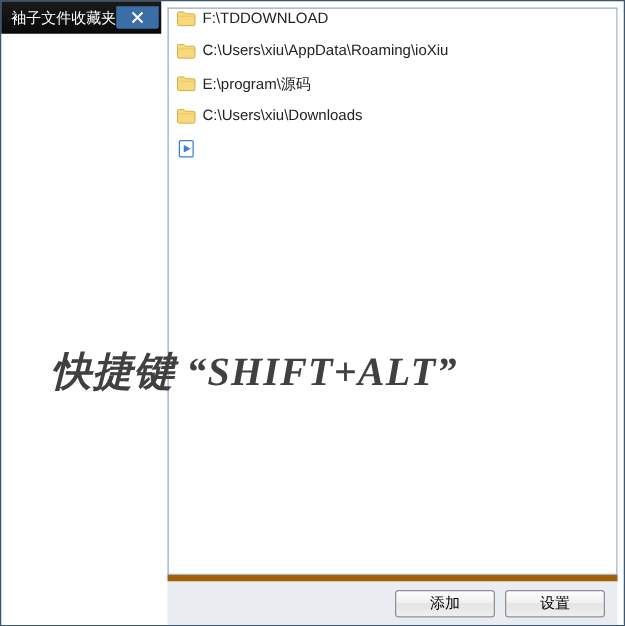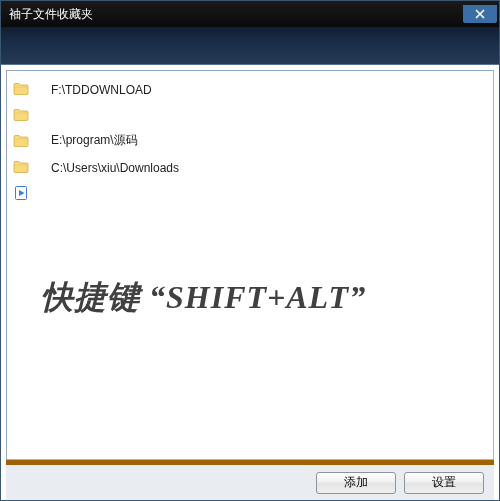--- a/index.html
+++ b/index.html
@@ -10,21 +10,20 @@
   width: 500px;
   height: 501px;
   overflow: hidden;
   position: relative;
 }
 .window {
   width: 500px;
   height: 501px;
   border: 1px solid #3b5670;
   display: flex;
-  flex-direction: column;
   background: #fff;
   position: relative;
 }
 .titlebar {
   height: 26px;
   background: linear-gradient(to bottom, #1a1a1a 0%, #0a0a0a 100%);
   color: #fff;
   display: flex;
   align-items: center;
   padding: 0 2px 0 8px;
@@ -59,24 +58,24 @@
   flex: 1;
   border: 1px solid #a7b8c9;
   border-left: 1px solid #96abc0;
   border-top: 1px solid #96abc0;
   background: #fff;
   overflow: auto;
   position: relative;
 }
 .item {
   display: flex;
-  align-items: flex-end;
+  align-items: flex-start;
   height: 26px;
   padding: 0 6px;
-  gap: 22px;
+  gap: 5px;
   cursor: pointer;
 }
 .item .path { color: #222; white-space: nowrap; overflow: hidden; text-overflow: ellipsis; }
 .folder-icon, .file-icon { width: 16px; height: 16px; flex: 0 0 auto; }
 .overlay {
   position: absolute;
   left: 40px;
   top: 275px;
   font-family: "STKaiti", "KaiTi", "SimHei", serif;
   font-size: 32px;
@@ -145,20 +144,21 @@
         </svg>
         <span class="path">F:\TDDOWNLOAD</span>
       </div>
 
 
       <div class="item">
         <svg class="folder-icon" viewBox="0 0 16 16">
           <path d="M1 3.5 C1 3 1.5 2.5 2 2.5 L6 2.5 L7.5 4 L14 4 C14.5 4 15 4.5 15 5 L15 12.5 C15 13 14.5 13.5 14 13.5 L2 13.5 C1.5 13.5 1 13 1 12.5 Z" fill="#f7d97c" stroke="#d1a637" stroke-width="0.7"></path>
           <path d="M1 6 L15 6" stroke="#e8c45e" stroke-width="0.6"></path>
         </svg>
+        <span class="path">C:\Users\xiu\AppData\Roaming\ioXiu</span>
       </div>
 
       <div class="item">
         <svg class="folder-icon" viewBox="0 0 16 16">
           <path d="M1 3.5 C1 3 1.5 2.5 2 2.5 L6 2.5 L7.5 4 L14 4 C14.5 4 15 4.5 15 5 L15 12.5 C15 13 14.5 13.5 14 13.5 L2 13.5 C1.5 13.5 1 13 1 12.5 Z" fill="#f7d97c" stroke="#d1a637" stroke-width="0.7"></path>
           <path d="M1 6 L15 6" stroke="#e8c45e" stroke-width="0.6"></path>
         </svg>
         <span class="path">E:\program\源码</span>
       </div>
 

